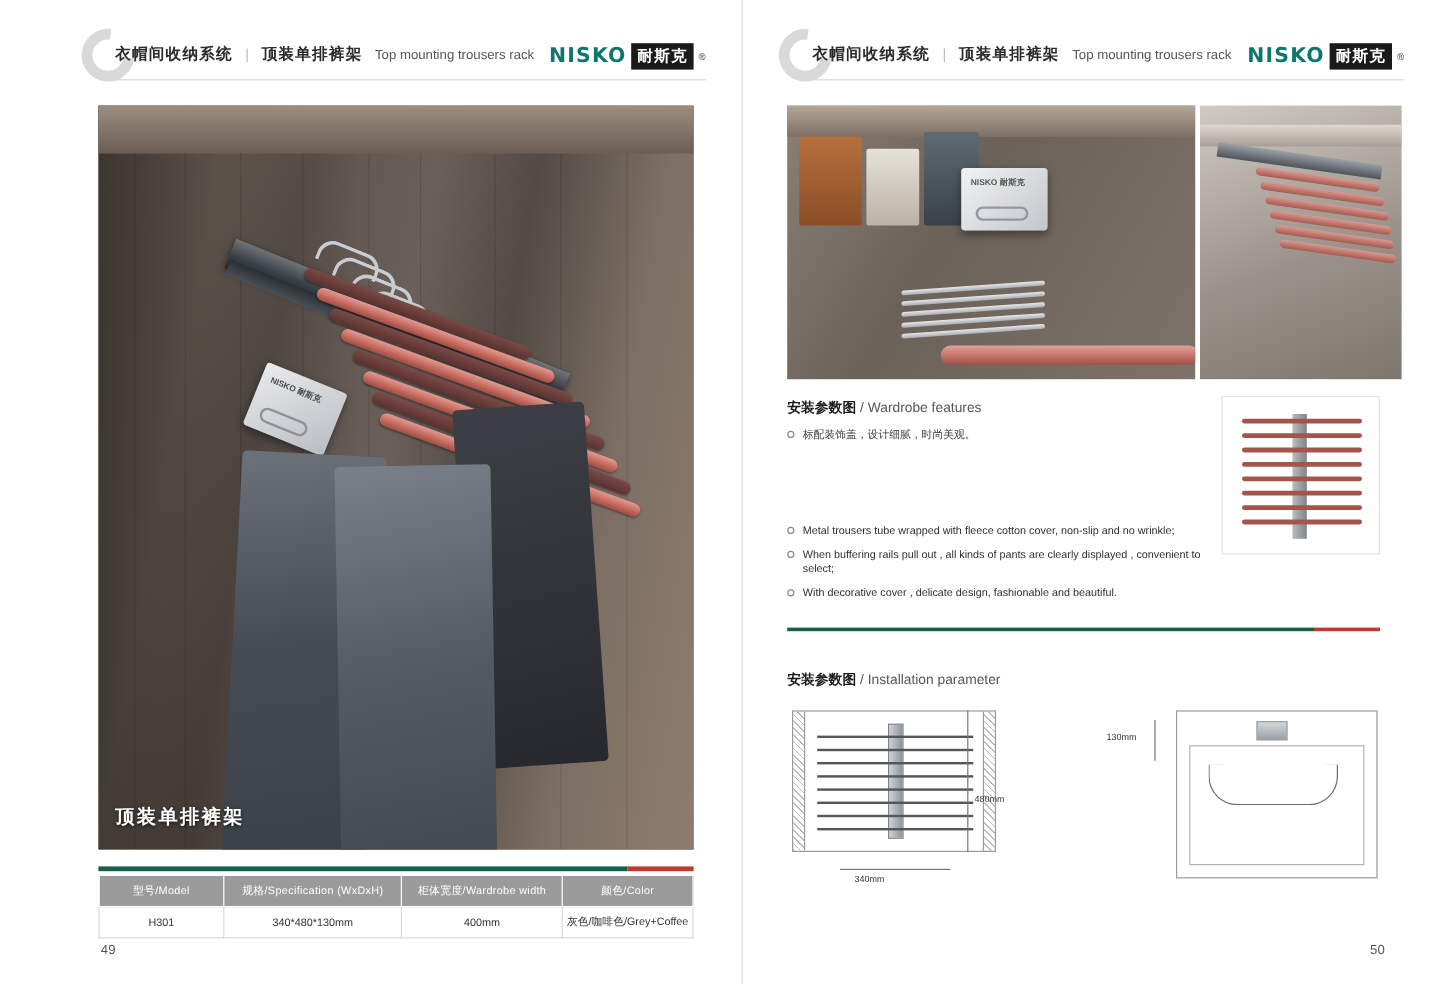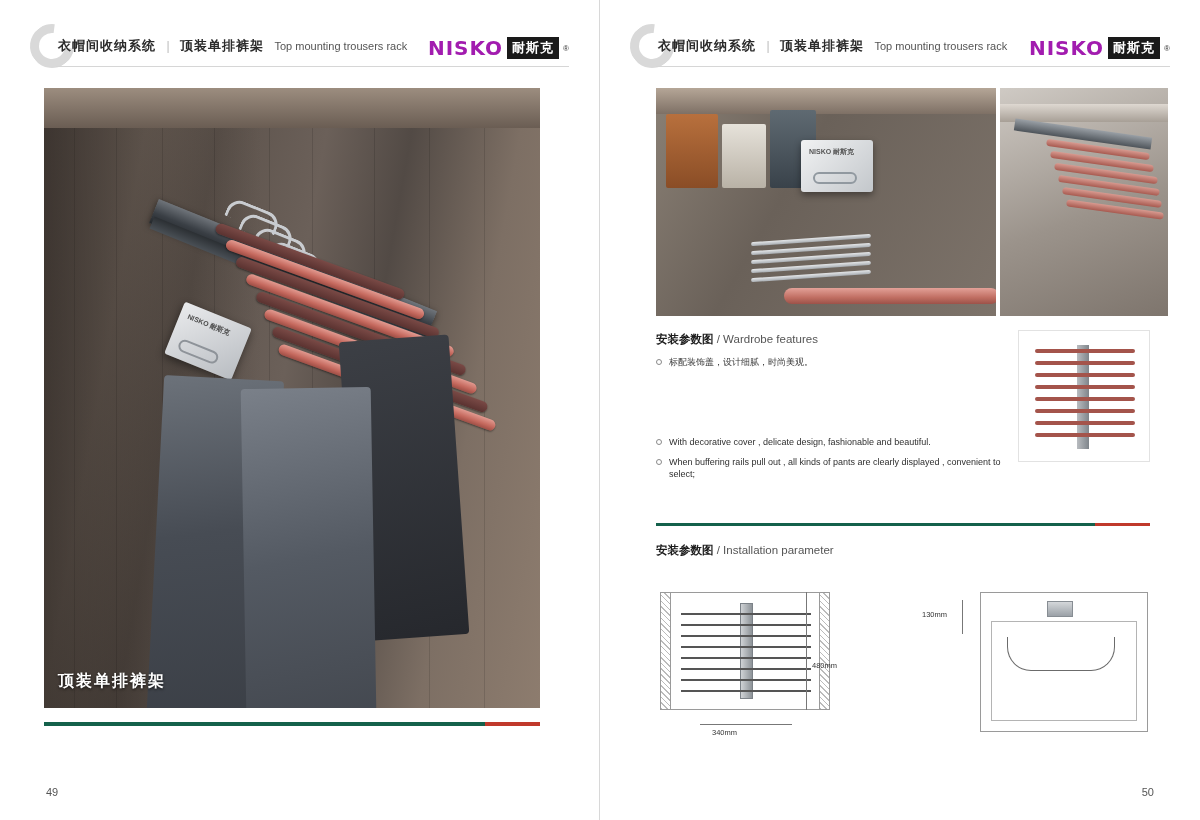--- a/index.html
+++ b/index.html
@@ -5,41 +5,41 @@
   * { box-sizing: border-box; }
   html, body { margin:0; padding:0; }
   body {
     width:1200px; height:820px;
     font-family:"Liberation Sans", sans-serif;
     background:#ffffff;
     color:#222;
     overflow:hidden;
     position:relative;
   }
-  .spread { display:flex; width:1200px; height:820px; }
+  .spread { display:flex; width:1200px; height:820px;padding-left:38px; }
   .page { position:relative; width:600px; height:820px; background:#fff; }
   .page-left { border-right:1px solid #d8d8d8; }
 
   
   .hdr { position:absolute; top:22px; left:30px; right:30px; height:52px; }
   .hdr-c {
     position:absolute; left:0; top:2px;
     width:44px; height:44px; border-radius:50%;
     border:9px solid #d9d9d9;
     border-right-color:transparent;
     transform:rotate(-38deg);
   }
   .hdr-txt { position:absolute; left:28px; top:14px; white-space:nowrap; }
   .hdr-cn { font-size:13px; font-weight:bold; color:#2b2b2b; letter-spacing:1px; }
   .hdr-sep { color:#bbb; margin:0 6px; font-size:12px; }
   .hdr-cn2 { font-size:13px; font-weight:bold; color:#2b2b2b; letter-spacing:1px; }
   .hdr-en { font-size:11px; color:#555; margin-left:6px; }
   .hdr-rule { position:absolute; left:26px; right:0; top:44px; height:1px; background:#d6d6d6; }
   .brand { position:absolute; right:0; top:14px; display:flex; align-items:center; gap:4px; }
-  .brand-n { font-size:20px; font-weight:bold; letter-spacing:1px; color:#a21caf; font-family:"DejaVu Sans", sans-serif;text-align:right; }
+  .brand-n { font-size:17px; font-weight:bold; letter-spacing:1px; color:#0f766e; font-family:"DejaVu Sans", sans-serif;text-align:right; }
   .brand-cn {
     font-size:13px; font-weight:bold; color:#fff; background:#1a1a1a;
     padding:2px 5px; letter-spacing:1px;
   }
   .brand-r { font-size:8px; color:#333; vertical-align:super; }
 
   
   .hero {
     position:absolute; left:44px; top:88px; width:496px; height:620px;
     overflow:hidden;
@@ -195,21 +195,21 @@
   .dg-bar {
     position:absolute; left:58px; top:14px; width:12px; height:104px;
     background:linear-gradient(90deg,#b9bcc0,#7f858b);
   }
   .dg-t { position:absolute; height:4px; border-radius:2px; background:#a4544b; }
 
   
   .ip-bar { position:absolute; left:656px; top:523px; width:494px; display:flex; height:3px; }
   .ip-bar .g { flex:1; background:#14614b; }
   .ip-bar .r { width:55px; background:#c0392b; }
-  .ip-title { position:absolute; left:656px; top:543px; font-size:11.5px;text-align:center; }
+  .ip-title { position:absolute; left:656px; top:559px; font-size:11.5px;text-align:center; }
   .ip-title b { color:#1c1c1c; }
   .ip-title span { color:#555; font-weight:normal; }
 
   .dwg-a { position:absolute; left:660px; top:592px; width:170px; height:118px; border:1px solid #9a9a9a; background:#fff; }
   .dwg-a .hatch-l, .dwg-a .hatch-r {
     position:absolute; top:0; bottom:0; width:10px;
     background:repeating-linear-gradient(45deg,#bbb 0 1px,transparent 1px 4px);
     border-right:1px solid #9a9a9a;
   }
   .dwg-a .hatch-l { left:0; }
@@ -295,20 +295,38 @@
       <div class="pants pants-b"></div>
 
       <div class="hero-cap">顶装单排裤架</div>
     </div>
 
     <div class="spec">
       <div class="spec-bar">
         <div class="g"></div>
         <div class="r"></div>
       </div>
+      <table class="spec-tbl">
+        <thead>
+          <tr>
+            <th style="width:21%">型号/Model</th>
+            <th style="width:30%">规格/Specification (WxDxH)</th>
+            <th style="width:27%">柜体宽度/Wardrobe width</th>
+            <th style="width:22%">颜色/Color</th>
+          </tr>
+        </thead>
+        <tbody>
+          <tr>
+            <td>H301</td>
+            <td>340*480*130mm</td>
+            <td>400mm</td>
+            <td>灰色/咖啡色/Grey+Coffee</td>
+          </tr>
+        </tbody>
+      </table>
     </div>
 
     <div class="pageno l">49</div>
   </div>
 
   <div class="page">
 
     <div class="hdr">
       <div class="hdr-c"></div>
       <div class="hdr-txt">
@@ -369,25 +387,29 @@
   <div class="bullets cn">
     <div class="bl">
       <span class="dot"></span>
       <span class="txt">标配装饰盖，设计细腻，时尚美观。</span>
     </div>
   </div>
 
   <div class="bullets en">
     <div class="bl">
       <span class="dot"></span>
-      <span class="txt">With decorative cover , delicate design, fashionable and beautiful.</span>
+      <span class="txt">Metal trousers tube wrapped with fleece cotton cover, non-slip and no wrinkle;</span>
     </div>
     <div class="bl">
       <span class="dot"></span>
       <span class="txt">When buffering rails pull out , all kinds of pants are clearly displayed , convenient to select;</span>
+    </div>
+    <div class="bl">
+      <span class="dot"></span>
+      <span class="txt">With decorative cover , delicate design, fashionable and beautiful.</span>
     </div>
   </div>
 
   <div class="diagram">
     <div class="dg-bar"></div>
     <div class="dg-t" style="left:16px; top:18px; width:100px;"></div>
     <div class="dg-t" style="left:16px; top:30px; width:100px;"></div>
     <div class="dg-t" style="left:16px; top:42px; width:100px;"></div>
     <div class="dg-t" style="left:16px; top:54px; width:100px;"></div>
     <div class="dg-t" style="left:16px; top:66px; width:100px;"></div>

